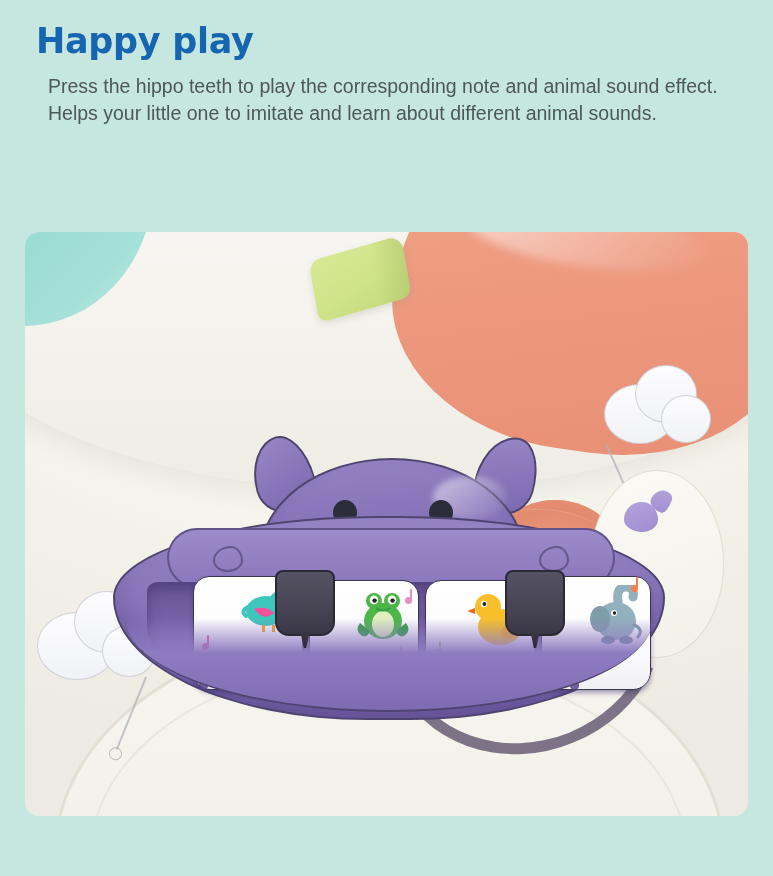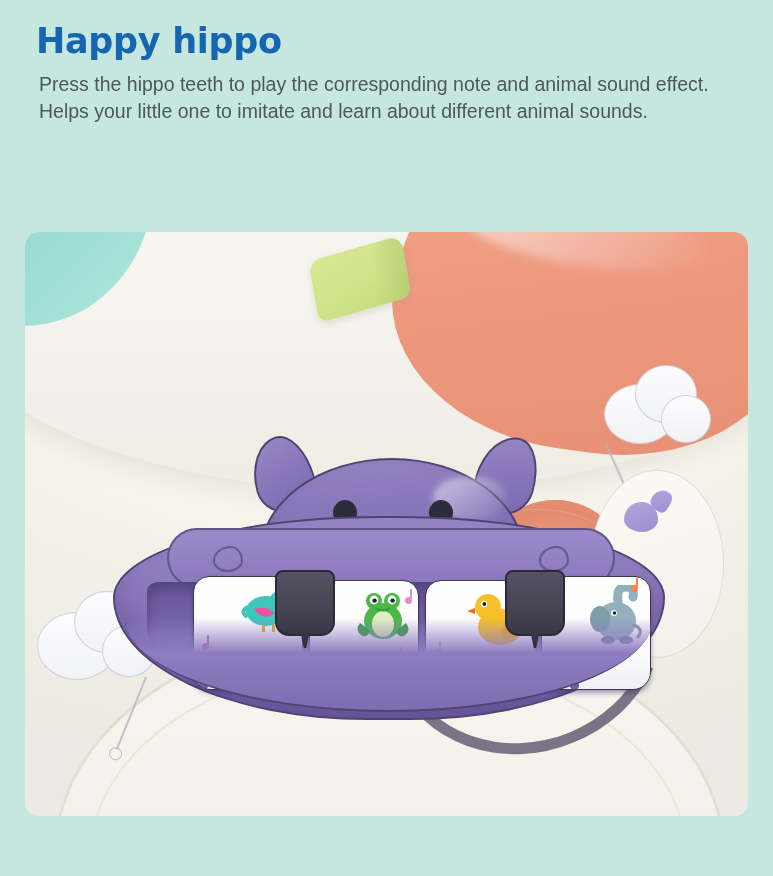--- a/index.html
+++ b/index.html
@@ -33,21 +33,21 @@
   .page-title {
     margin: 0 0 10px 0;
     font-family: "DejaVu Sans", sans-serif;
     font-size: 35px;
     font-weight: bold;
     letter-spacing: -0.3px;
     color: #1565b0;
     line-height: 1.1;
   }
   .page-desc {
-    margin: 3px;
+    margin: 12px;
     font-family: "Liberation Sans", sans-serif;
     font-size: 19.5px;
     line-height: 27px;
     color: #4c585b;
     max-width: 690px;
   }
 
   
   .photo-panel {
     position: absolute;
@@ -467,21 +467,21 @@
     background: linear-gradient(180deg, rgba(142,124,192,0.0) 0%, #8f7cc0 38%, #7f6bb1 100%);
     border-bottom: 2px solid #4f4470;
   }
 </style>
 </head>
 <body>
 
 <div class="page">
 
   <div class="text-block">
-    <h1 class="page-title">Happy hippo</h1>
+    <h1 class="page-title">Happy play</h1>
     <p class="page-desc">Press the hippo teeth to play the corresponding note and animal sound effect. Helps your little one to imitate and learn about different animal sounds.</p>
   </div>
 
   <div class="photo-panel" aria-label="Purple hippo piano panel on a baby play mat with four animal note keys">
 
     <div class="mat-base"></div>
     <div class="mat-pillow">
       
     </div>
     <div class="mat-ring"></div>

